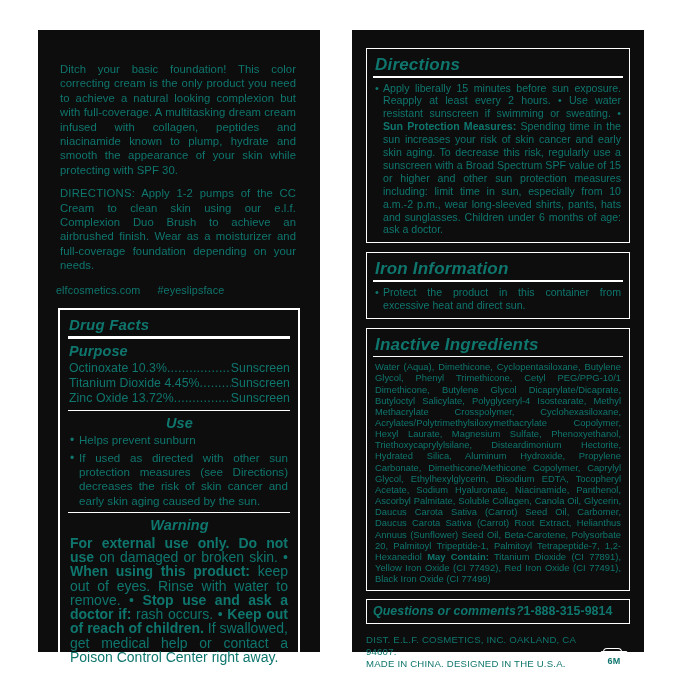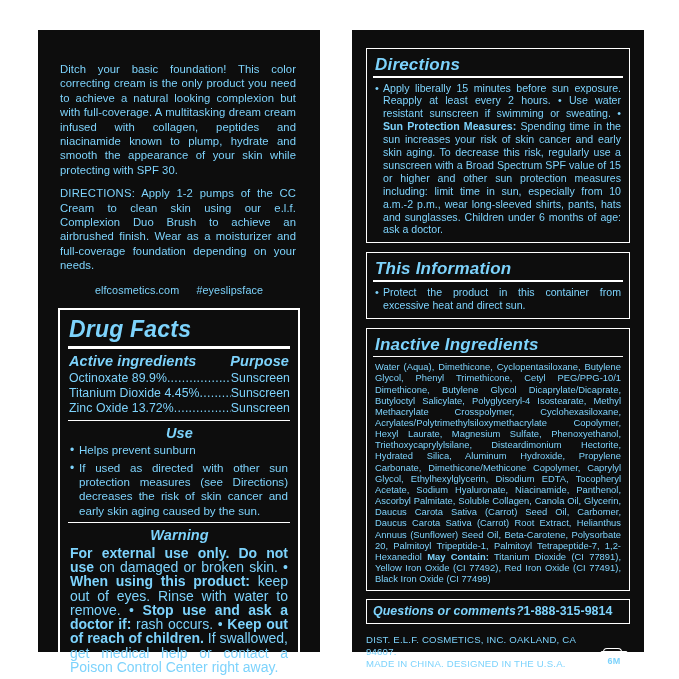--- a/index.html
+++ b/index.html
@@ -16,21 +16,21 @@
   .page {
     position: relative;
     width: 679px;
     height: 679px;
     background: #ffffff;
   }
   
   .panel {
     position: absolute;
     background: #0d0d0d;
-    color: #7dd3fc;
+    color: #0f766e;
     box-sizing: border-box;
   }
   .panel-left {
     left: 38px;
     top: 30px;
     width: 282px;
     height: 622px;
     padding: 32px 18px 10px 18px;
   }
   .panel-right {
@@ -47,34 +47,34 @@
     line-height: 14.4px;
     letter-spacing: 0.05px;
     text-align: justify;
     margin: 0 6px 0 4px;
   }
   .intro p { margin: 0 0 0 0; }
   .intro .directions-p { margin-top: 9px; }
   .intro .directions-p .lead { letter-spacing: 0.2px; }
   .social {
     margin: 11px 0 0 0;
-    text-align: center;
+    text-align: left;
     font-size: 10.8px;
     letter-spacing: 0.1px;
   }
   .social .handle { margin-left: 14px; }
 
   
   .drug-facts {
     margin: 12px 2px 0 2px;
     border: 2px solid #ffffff;
     padding: 6px 8px 10px 8px;
   }
   .df-title {
-    font-size: 23px;
+    font-size: 15px;
     font-weight: bold;
     font-style: italic;
     letter-spacing: 0.2px;
     margin: 0 0 3px 1px;
   }
   .rule-thick { height: 3px; background: #ffffff; margin: 2px 0 4px 0; }
   .rule-thin  { height: 1px; background: #ffffff; margin: 4px 0 4px 0; }
 
   .df-subhead-row {
     display: flex;
@@ -230,26 +230,25 @@
     <div class="social">
       <span>elfcosmetics.com</span>
       <span class="handle">#eyeslipsface</span>
     </div>
 
     <div class="drug-facts">
       <div class="df-title">Drug Facts</div>
       <div class="rule-thick"></div>
 
       <div class="df-subhead-row">
-        <span>Active ingredients</span>
         <span>Purpose</span>
       </div>
 
       <div class="ing-line">
-        <span class="ing-name">Octinoxate 89.9%</span>
+        <span class="ing-name">Octinoxate 10.3%</span>
         <span class="ing-dots">..........................................................</span>
         <span class="ing-purpose">Sunscreen</span>
       </div>
       <div class="ing-line">
         <span class="ing-name">Titanium Dioxide 4.45%</span>
         <span class="ing-dots">..........................................................</span>
         <span class="ing-purpose">Sunscreen</span>
       </div>
       <div class="ing-line">
         <span class="ing-name">Zinc Oxide 13.72%</span>
@@ -285,21 +284,21 @@
       <div class="r-underline"></div>
       <div class="r-body">
         <div class="bullet-sm">
           <span class="dot">•</span>
           <span class="btxt"><span>Apply liberally 15 minutes before sun exposure. Reapply at least every 2 hours. • Use water resistant sunscreen if swimming or sweating. • </span><span class="b">Sun Protection Measures:</span><span> Spending time in the sun increases your risk of skin cancer and early skin aging. To decrease this risk, regularly use a sunscreen with a Broad Spectrum SPF value of 15 or higher and other sun protection measures including: limit time in sun, especially from 10 a.m.-2 p.m., wear long-sleeved shirts, pants, hats and sunglasses. Children under 6 months of age: ask a doctor.</span></span>
         </div>
       </div>
     </div>
 
     <div class="r-box">
-      <div class="r-title">This Information</div>
+      <div class="r-title">Iron Information</div>
       <div class="r-underline"></div>
       <div class="r-body">
         <div class="bullet-sm">
           <span class="dot">•</span>
           <span class="btxt">Protect the product in this container from excessive heat and direct sun.</span>
         </div>
       </div>
     </div>
 
     <div class="r-box">

